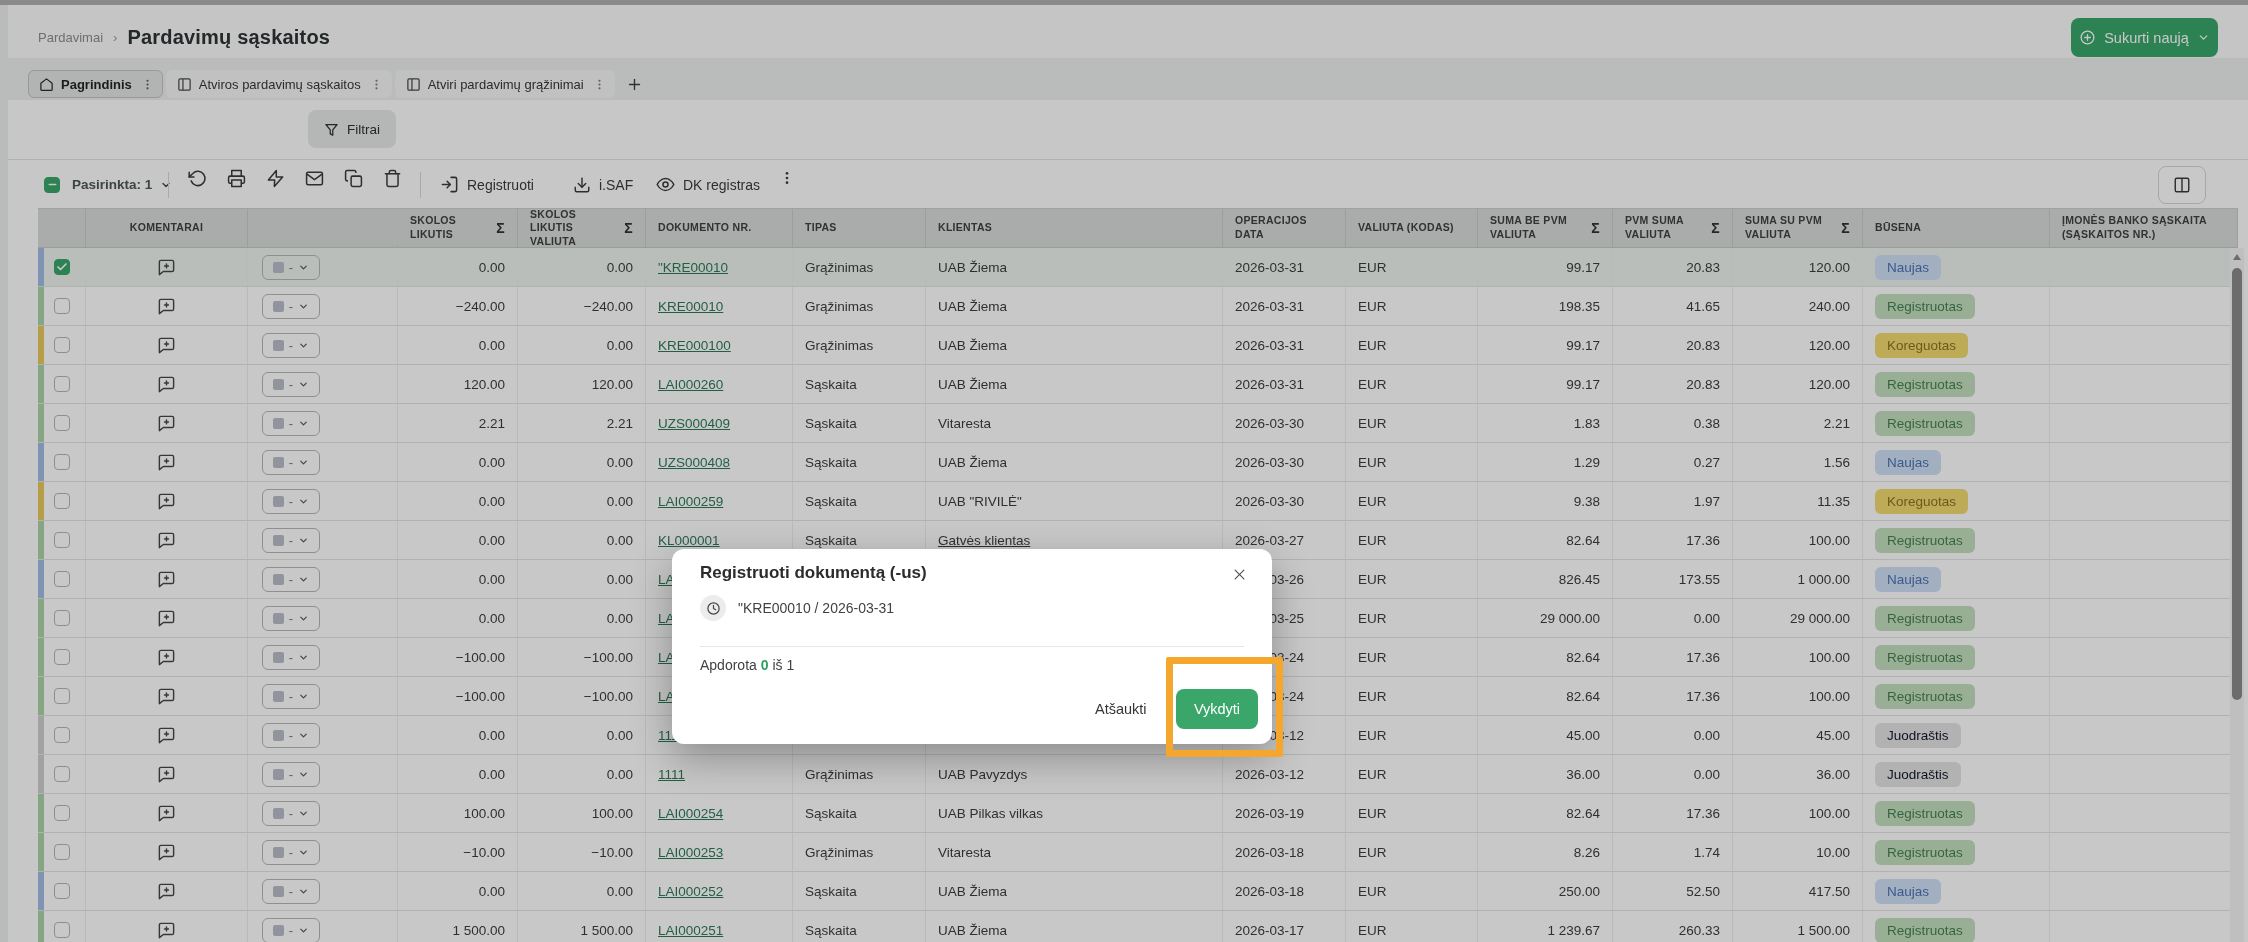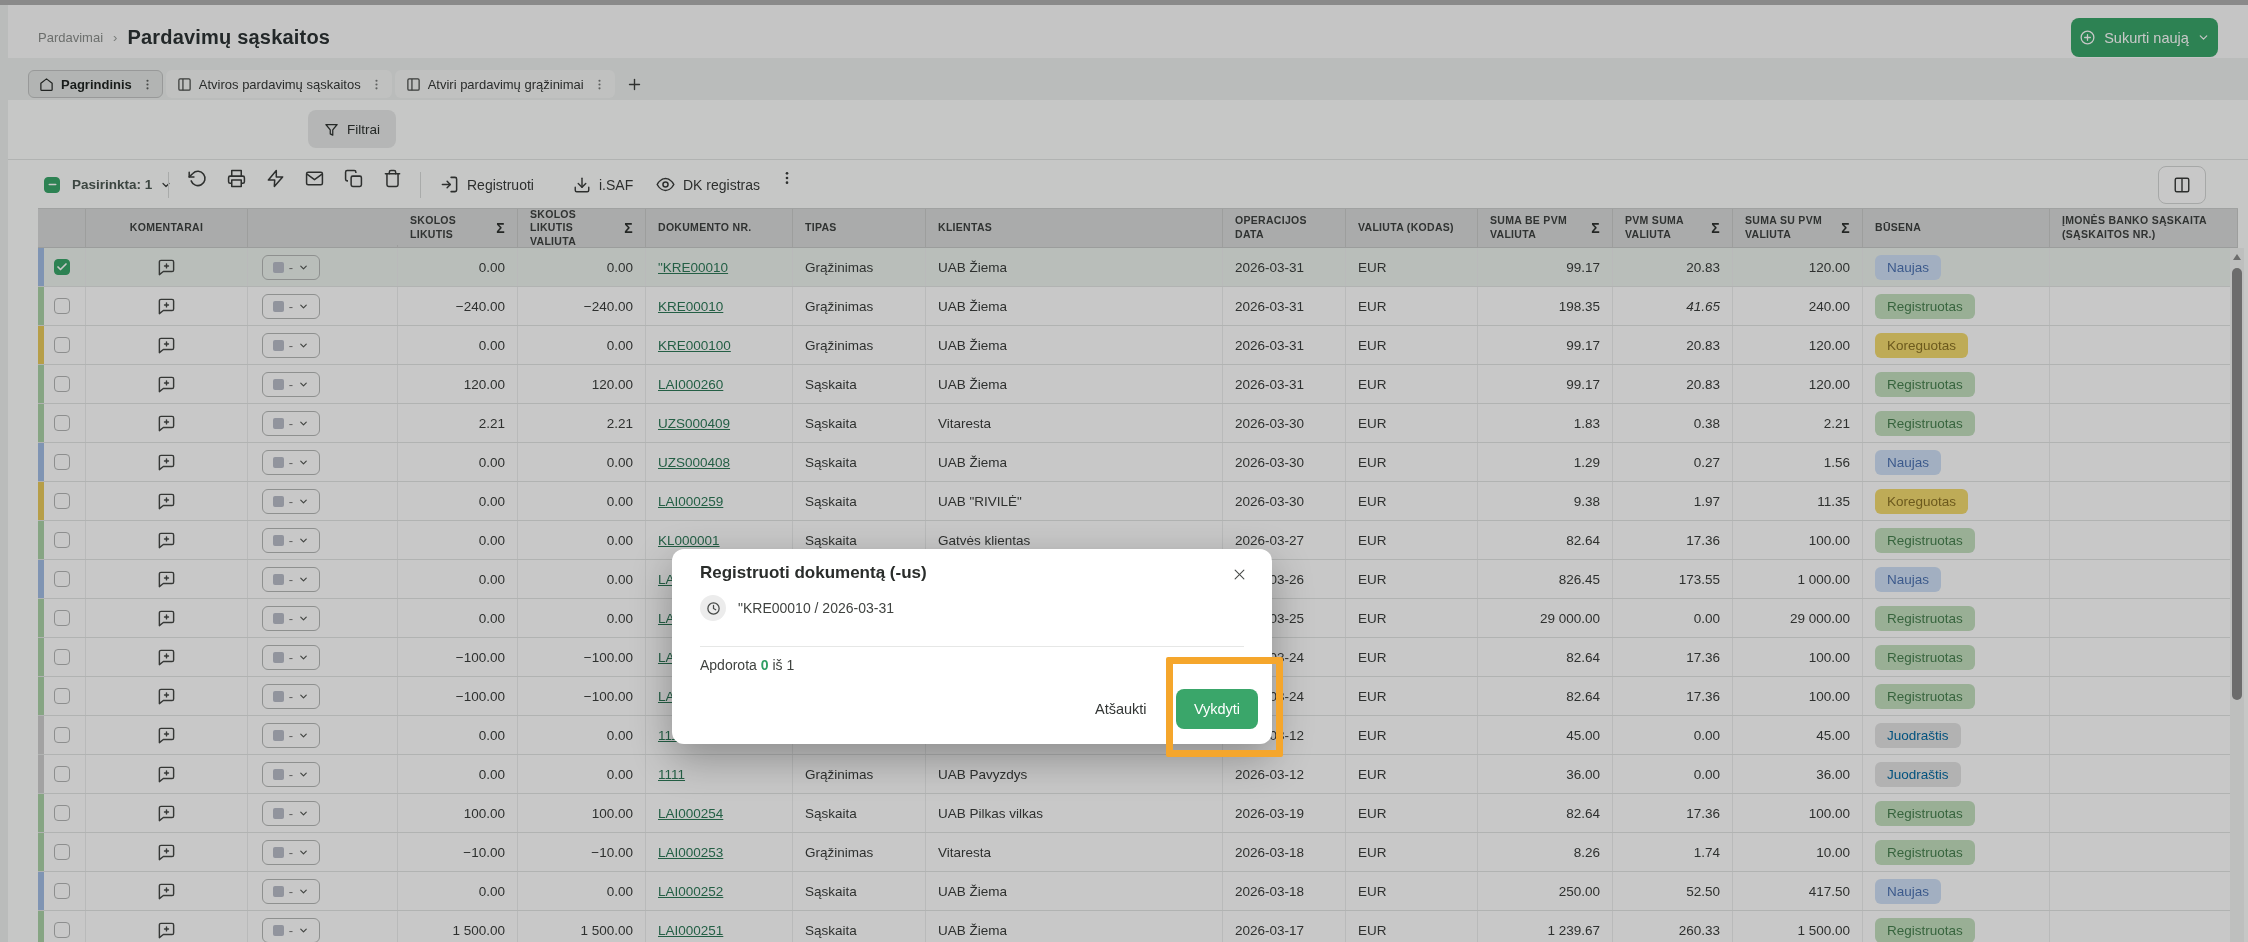--- a/index.html
+++ b/index.html
@@ -69,21 +69,21 @@
   .td.num { justify-content:flex-end; }
   .td.center { justify-content:center; }
   .strip { position:absolute; left:0; top:0; width:6px; height:100%; }
   .strip.new { background:#a3bde4; } .strip.registered { background:#abd3a8; }
   .strip.corrected { background:#e8ca5c; } .strip.draft { background:#cfcfcf; }
   .doc-link { color:#2e7a59; text-decoration:underline; cursor:pointer; }
   .badge { padding:5px 12px; border-radius:6px; font-size:13.5px; }
   .badge.new { background:#cfe0f6; color:#4d73b3; }
   .badge.registered { background:#c4e0bf; color:#47804f; }
   .badge.corrected { background:#f3da6f; color:#8a7326; }
-  .badge.draft { background:#e3e3e3; color:#0369a1; }
+  .badge.draft { background:#e3e3e3; color:#0f172a; }
   .status-select { margin-left:14px; width:58px; height:25px; border:1px solid #b6b8b7; border-radius:6px;
                    display:flex; align-items:center; justify-content:center; gap:5px; cursor:pointer; background:transparent; }
   .status-select .sq { width:11px; height:11px; background:#b9bdc9; border-radius:2px; }
   .status-select .dash { font-size:13px; color:#777; line-height:1; }
 
   
   .vscroll { position:absolute; left:2230px; top:248px; width:14px; height:694px; background:#f3f4f3; }
   .vscroll .arrow { position:absolute; left:3px; top:6px; width:0; height:0;
                     border-left:4px solid transparent; border-right:4px solid transparent; border-bottom:6px solid #8b8b8b; }
   .vscroll .thumb { position:absolute; left:2px; top:20px; width:10px; height:432px; background:#8a8a8a; border-radius:5px; }
@@ -438,21 +438,21 @@
           <div class="td num" style="width: 120px;">−240.00</div>
           <div class="td num" style="width: 128px;">−240.00</div>
           <div class="td" style="width: 147px;">
             <span class="doc-link">KRE00010</span>
           </div>
           <div class="td" style="width: 133px;">Grąžinimas</div>
           <div class="td" style="width: 297px;">UAB Žiema</div>
           <div class="td" style="width: 123px;">2026-03-31</div>
           <div class="td" style="width: 132px;">EUR</div>
           <div class="td num" style="width: 135px;">198.35</div>
-          <div class="td num" style="width: 120px; font-style: italic;">41.65</div>
+          <div class="td num" style="width: 120px;">41.65</div>
           <div class="td num" style="width: 130px;">240.00</div>
           <div class="td" style="width: 187px;">
             <span class="badge registered">Registruotas</span>
           </div>
           <div class="td" style="width: 188px;"></div>
         </div>
         <div class="tr">
           <div class="strip corrected"></div>
           <div class="td center" style="width: 48px;">
             <span class="chk"></span>
@@ -686,21 +686,21 @@
                 </svg>
               </span>
             </span>
           </div>
           <div class="td num" style="width: 120px;">0.00</div>
           <div class="td num" style="width: 128px;">0.00</div>
           <div class="td" style="width: 147px;">
             <span class="doc-link">KL000001</span>
           </div>
           <div class="td" style="width: 133px;">Sąskaita</div>
-          <div class="td" style="width: 297px;">Gatvės klientas</div>
+          <div class="td" style="width: 297px; text-decoration: underline;">Gatvės klientas</div>
           <div class="td" style="width: 123px;">2026-03-27</div>
           <div class="td" style="width: 132px;">EUR</div>
           <div class="td num" style="width: 135px;">82.64</div>
           <div class="td num" style="width: 120px;">17.36</div>
           <div class="td num" style="width: 130px;">100.00</div>
           <div class="td" style="width: 187px;">
             <span class="badge registered">Registruotas</span>
           </div>
           <div class="td" style="width: 188px;"></div>
         </div>

